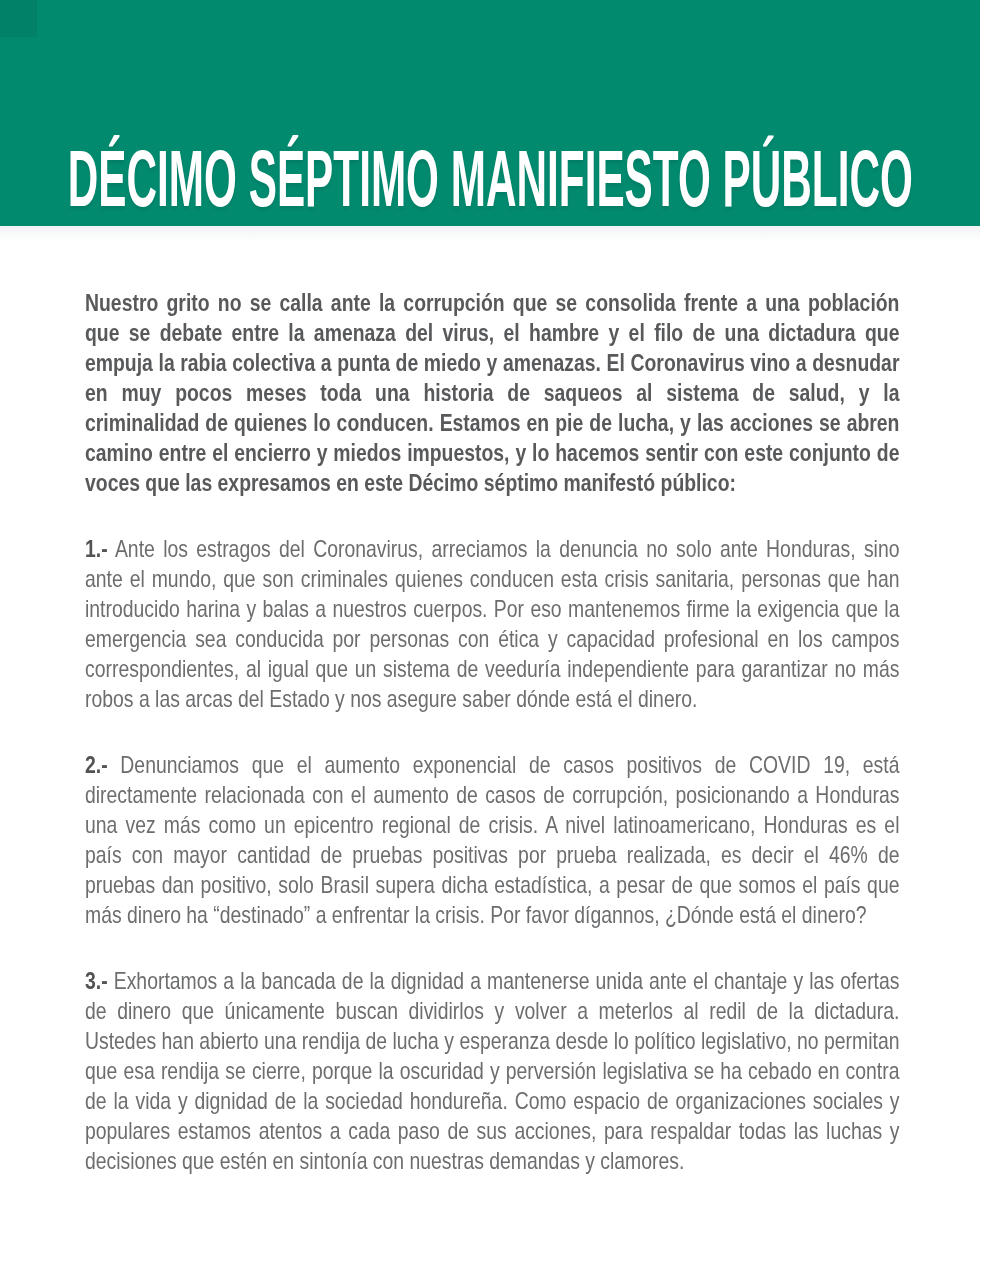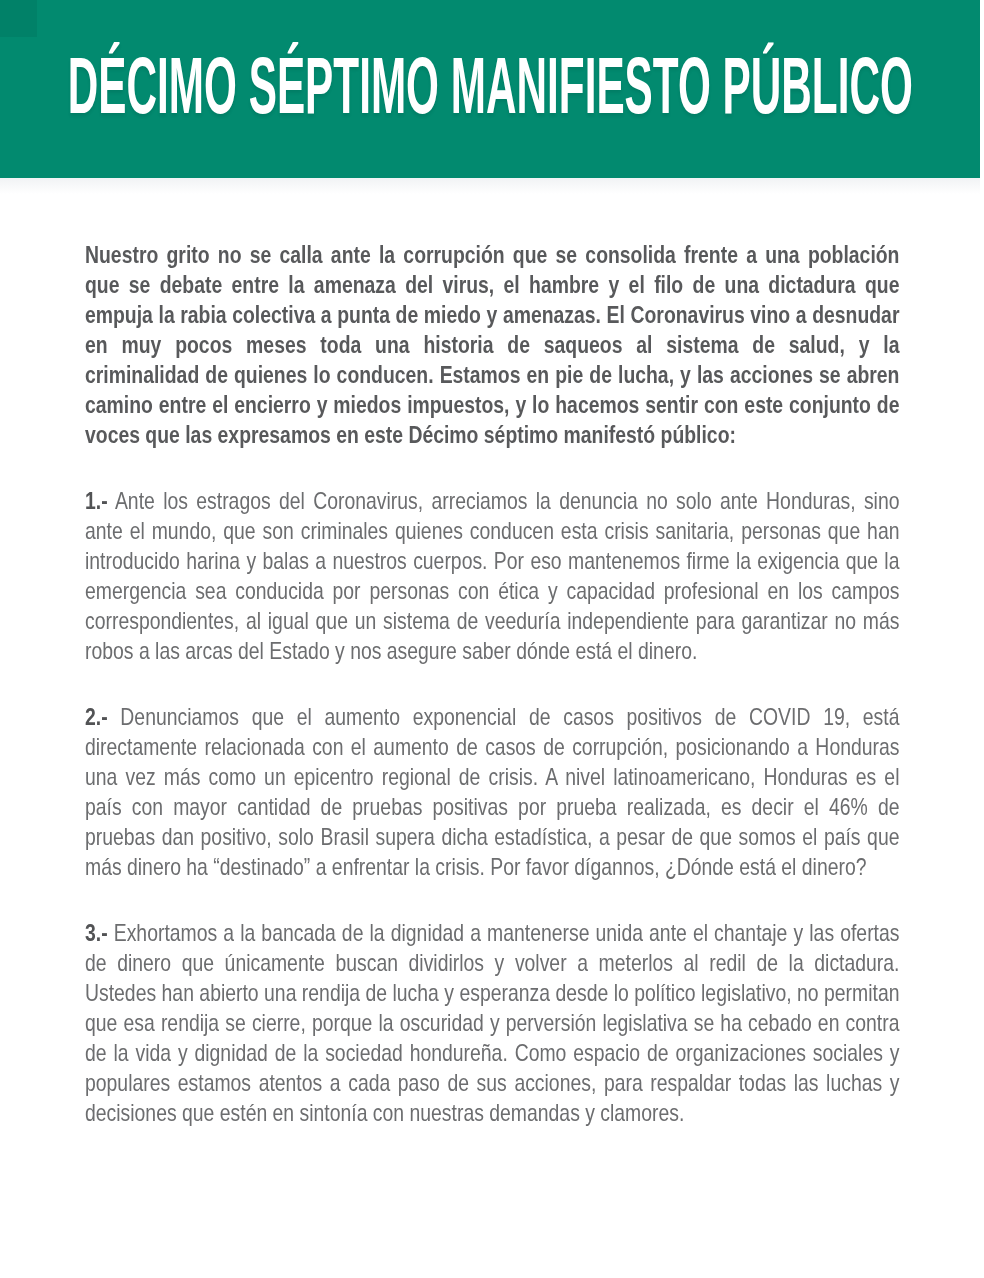--- a/index.html
+++ b/index.html
@@ -13,24 +13,24 @@
     position: relative;
     width: 984px;
     height: 1278px;
     background: #ffffff;
   }
 
   
   .banner {
     position: relative;
     width: 980px;           
-    height: 178px;
+    height: 226px;
     background: #028a6f;
     display: flex;
-    align-items: center;
+    align-items: flex-end;
     justify-content: center;
     overflow: hidden;
   }
   .banner-corner {
     position: absolute;
     left: 0; top: 0;
     width: 37px; height: 37px;
     background: rgba(0,0,0,0.06);
   }
   .banner h1 {

